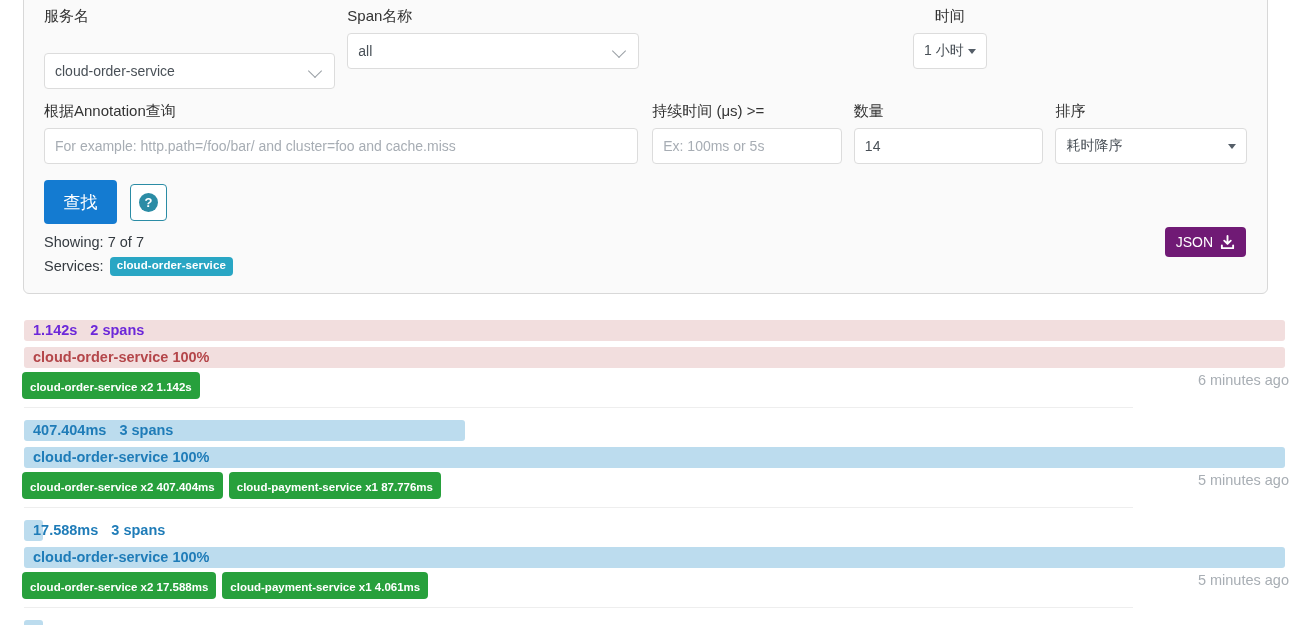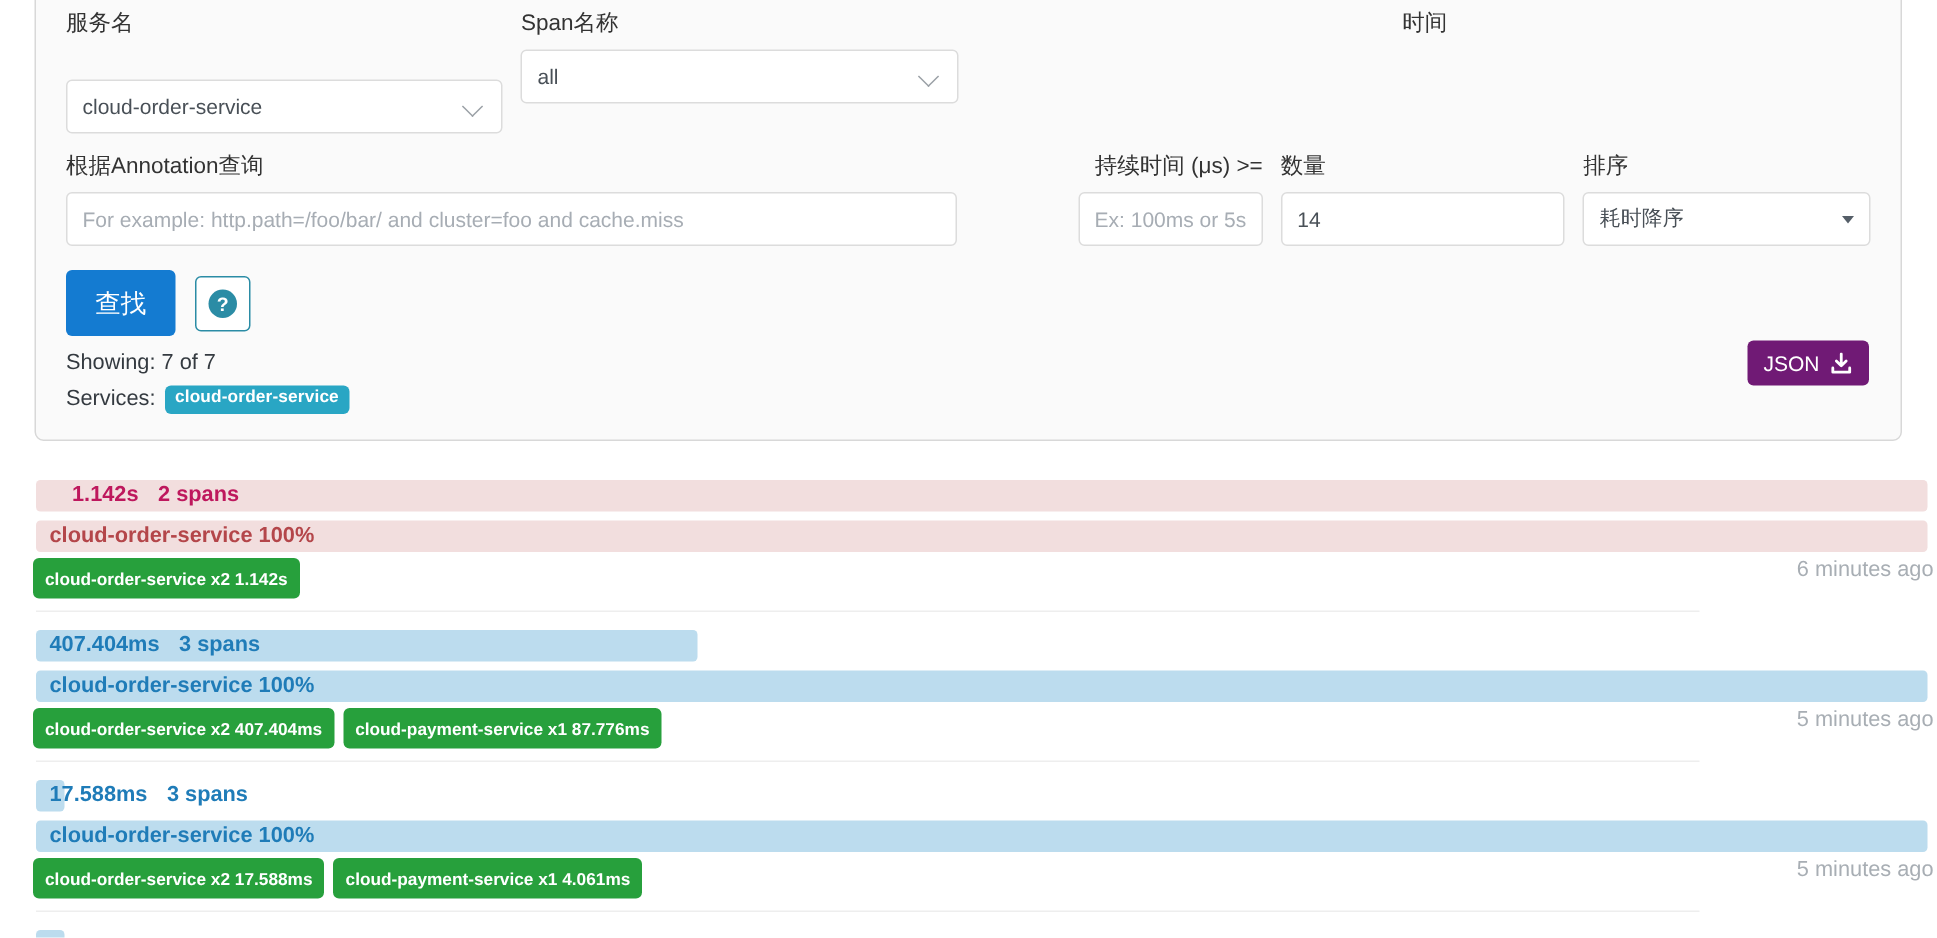--- a/index.html
+++ b/index.html
@@ -69,21 +69,21 @@
   }
 
   
   .f-service  { width: 298px; margin-right: 12px; gap: 20px; }
   .f-span     { width: 298px; margin-right: 14px; }
   .f-time     { width: 608px; align-items: center; }
 
   
   .row2 { margin-top: 13px; }
   .f-annotation { width: 608px; margin-right: 14px; }
-  .f-duration   { width: 194px; margin-right: 12px; align-items: flex-end; }
+  .f-duration   { width: 194px; margin-right: 12px; }
   .f-limit      { width: 194px; margin-right: 12px; }
   .f-sort       { width: 196px; }
 
   
   .btn-row { display: flex; align-items: center; margin-top: 16px; }
   .btn-find {
     width: 73px; height: 44px;
     background: #147bd1;
     border: none; border-radius: 4px;
     color: #ffffff;
@@ -229,20 +229,24 @@
       <div class="field f-span">
         <div class="field-label">Span名称</div>
         <div class="ctl">
           <span class="val">all</span>
           <span class="chev"></span>
         </div>
       </div>
 
       <div class="field f-time">
         <div class="field-label">时间</div>
+        <div class="ctl">
+          <span class="val">1 小时</span>
+          <span class="caret"></span>
+        </div>
       </div>
 
     </div>
 
     <div class="field-row row2">
 
       <div class="field f-annotation">
         <div class="field-label">根据Annotation查询</div>
         <div class="ctl placeholder">
           <span class="val">For example: http.path=/foo/bar/ and cluster=foo and cache.miss</span>
@@ -293,21 +297,21 @@
         <path d="M8 1 v7 M4.5 6 L8 9.5 L11.5 6" stroke="#ffffff" stroke-width="2" fill="none" stroke-linecap="round" stroke-linejoin="round"></path>
         <path d="M2 11 v3 h12 v-3" stroke="#ffffff" stroke-width="2" fill="none" stroke-linecap="round" stroke-linejoin="round"></path>
       </svg>
     </button>
 
   </div>
 
   <div class="results">
       <div class="trace">
         <div class="bar bar-dur" style="width:1261px;background:#f2dede;"></div>
-        <div class="bar-label" style="top:6px;color:#be185d;margin-left:15px;"><span>1.142s</span><span class="spans">2 spans</span></div>
+        <div class="bar-label" style="top:6px;color:#6d28d9;"><span>1.142s</span><span class="spans">2 spans</span></div>
         <div class="bar bar-svc" style="width:1261px;background:#f2dede;"></div>
         <div class="bar-label" style="top:33px;color:#b4464a;">cloud-order-service 100%</div>
         <div class="badges">
           <span class="badge">cloud-order-service x2 1.142s</span>
         </div>
         <div class="ts">6 minutes ago</div>
         <div class="divider"></div>
       </div>
       <div class="trace">
         <div class="bar bar-dur" style="width:441.34999999999997px;background:#bcdcee;"></div>

